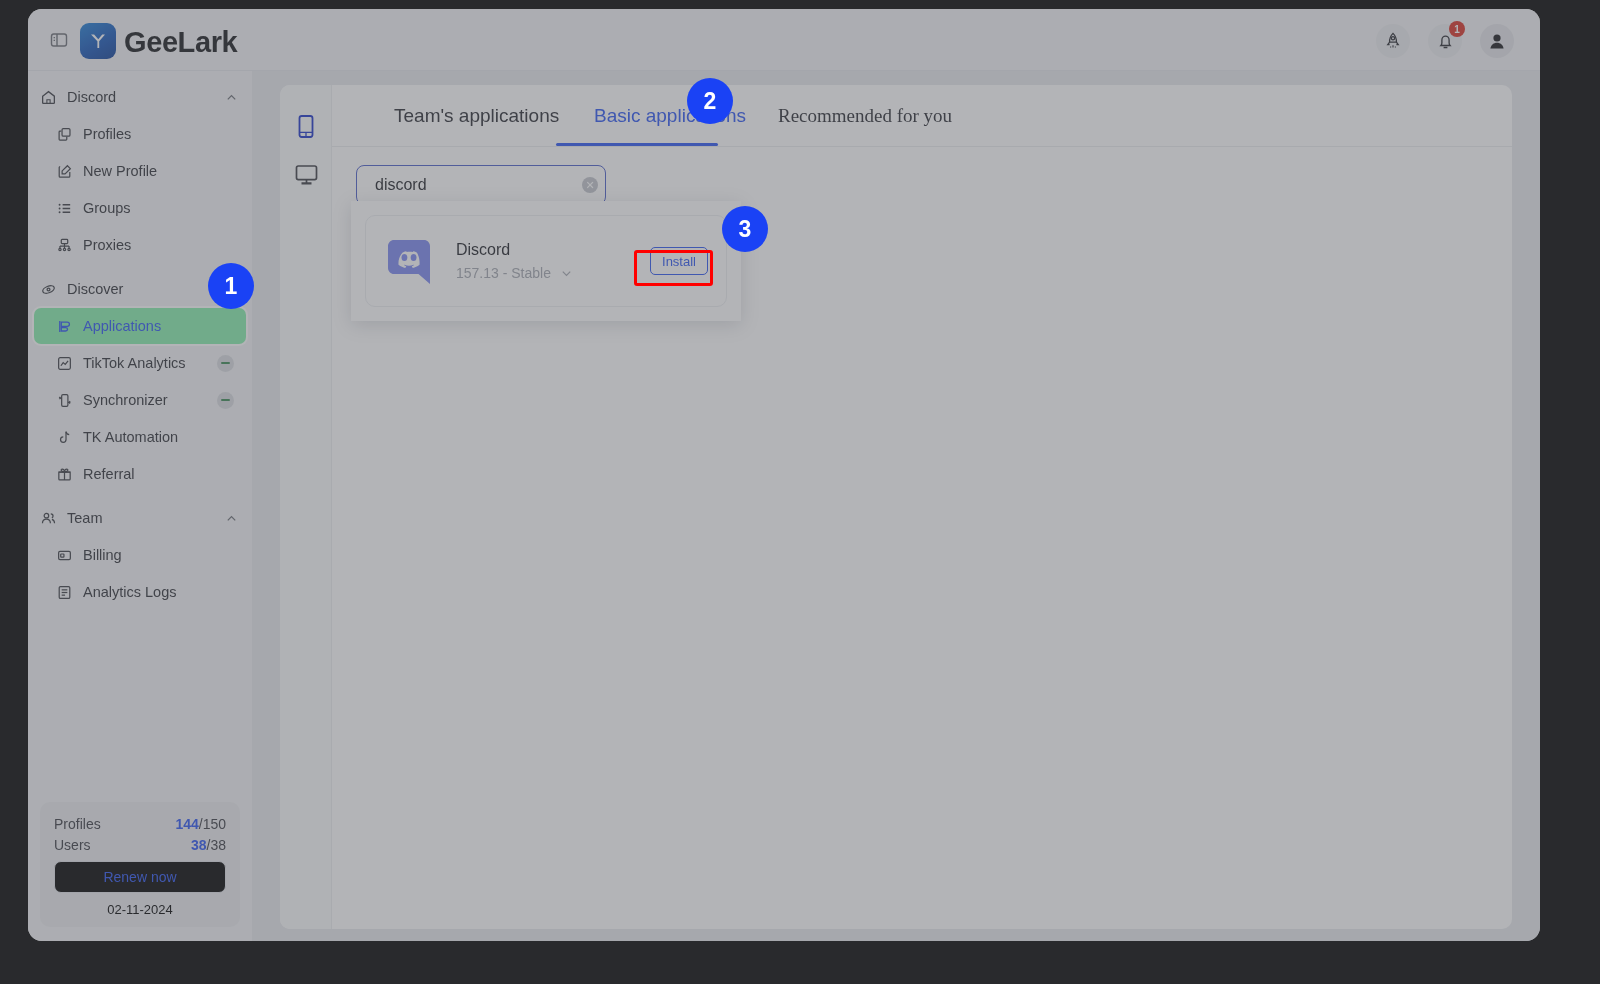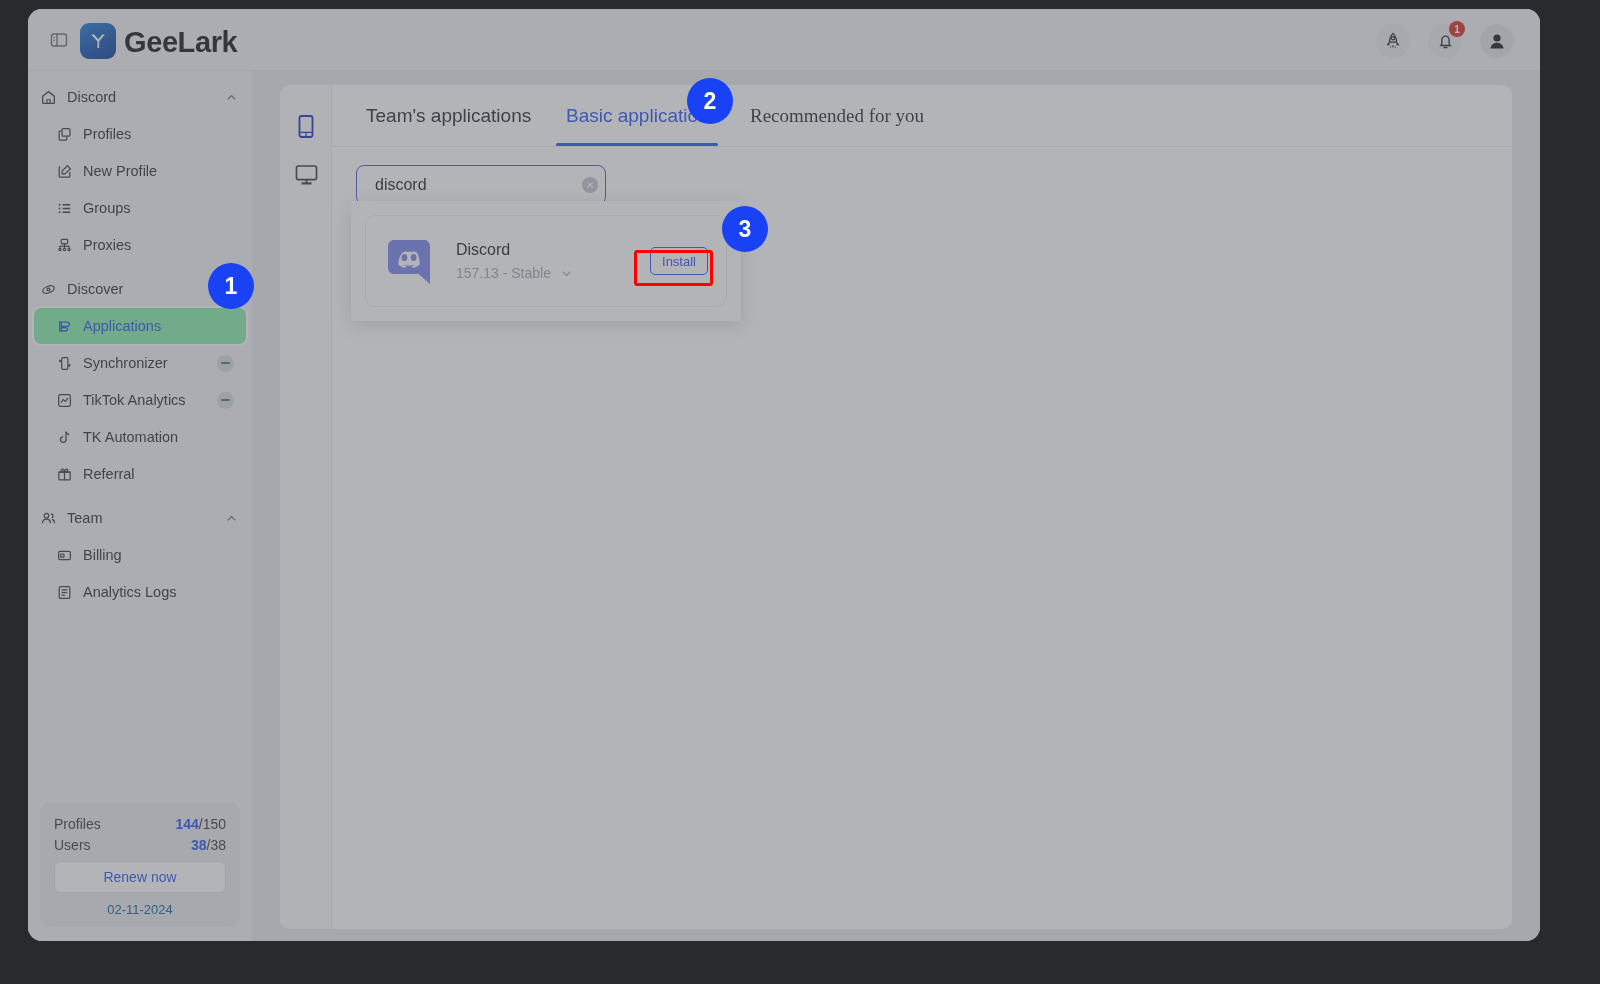--- a/index.html
+++ b/index.html
@@ -159,33 +159,33 @@
     display: flex; justify-content: space-between;
     font-size: 14px;
     color: #3a3c43;
     margin-bottom: 5px;
   }
   .quota-row .val { color: #3a3c43; }
   .quota-row .val b { color: #2b55f2; font-weight: 600; }
   #renew-btn {
     margin-top: 8px;
     height: 32px;
-    background: #ffffff;
+    background: #000000;
     border: 1px solid #e0e2e7;
     border-radius: 7px;
     color: #2b55f2;
     font-size: 14px;
     display: flex; align-items: center; justify-content: center;
     cursor: pointer;
   }
   #quota-date {
     margin-top: 9px;
     text-align: center;
     font-size: 13px;
-    color: #0369a1;
+    color: #000000;
   }
 
   
   #main-region {
     position: absolute;
     left: 224px; top: 62px;
     width: 1288px; height: 870px;
     background: #e7e9ed;
     padding: 12px 12px 12px 0;
   }
@@ -220,20 +220,21 @@
     width: 1180px; height: 62px;
     border-bottom: 1px solid #ebecef;
   }
   .tab {
     position: absolute;
     top: 18px;
     font-size: 19px;
     color: #2a2c33;
     cursor: pointer;
     padding: 2px 6px;
+    margin-left: 28px;
   }
   .tab.active {
     color: #2b55f2;
     background: #ffffff;
     box-shadow: 0 0 0 3px #ffffff;
   }
   .tab-underline {
     position: absolute;
     height: 3px;
     background: #2b55f2;
@@ -459,34 +460,34 @@
       <svg width="17" height="17" viewBox="0 0 18 18" fill="none" stroke="#2b55f2" stroke-width="1.4">
         <path d="M4 3.2 L4 14.8"></path>
         <path d="M5.6 4.4 L11.8 4.4 C13.2 4.4 14.2 5.4 14.2 6.6 C14.2 7.8 13.2 8.8 11.8 8.8 L5.6 8.8 Z"></path>
         <path d="M5.6 10.2 L10.2 10.2 C11.4 10.2 12.2 11 12.2 12 C12.2 13 11.4 13.8 10.2 13.8 L5.6 13.8 Z"></path>
       </svg>
       <span class="lbl">Applications</span>
     </div>
 
     <div class="nav-item">
       <svg width="17" height="17" viewBox="0 0 18 18" fill="none" stroke="#3a3c43" stroke-width="1.3">
+        <rect x="2.8" y="2.8" width="12.4" height="12.4" rx="1.6"></rect>
+        <polyline points="5.2,11.4 7.6,8 9.8,10 12.8,6.2"></polyline>
+      </svg>
+      <span class="lbl">TikTok Analytics</span>
+      <span class="nav-badge-off"></span>
+    </div>
+
+    <div class="nav-item">
+      <svg width="17" height="17" viewBox="0 0 18 18" fill="none" stroke="#3a3c43" stroke-width="1.3">
         <rect x="6" y="2.8" width="6.6" height="12.4" rx="1.4"></rect>
         <path d="M6 6.4 L3.4 6.4 M3.4 6.4 L4.6 5.2 M3.4 6.4 L4.6 7.6"></path>
         <path d="M12.6 11 L15.2 11 M15.2 11 L14 9.8 M15.2 11 L14 12.2"></path>
       </svg>
       <span class="lbl">Synchronizer</span>
-      <span class="nav-badge-off"></span>
-    </div>
-
-    <div class="nav-item">
-      <svg width="17" height="17" viewBox="0 0 18 18" fill="none" stroke="#3a3c43" stroke-width="1.3">
-        <rect x="2.8" y="2.8" width="12.4" height="12.4" rx="1.6"></rect>
-        <polyline points="5.2,11.4 7.6,8 9.8,10 12.8,6.2"></polyline>
-      </svg>
-      <span class="lbl">TikTok Analytics</span>
       <span class="nav-badge-off"></span>
     </div>
 
     <div class="nav-item">
       <svg width="17" height="17" viewBox="0 0 18 18" fill="none" stroke="#3a3c43" stroke-width="1.3">
         <path d="M10.6 2.8 L10.6 11.2 C10.6 12.9 9.3 14.2 7.7 14.2 C6.1 14.2 4.8 12.9 4.8 11.2 C4.8 9.6 6.1 8.3 7.7 8.3"></path>
         <path d="M10.6 2.8 C10.9 4.6 12.2 5.9 14 6"></path>
       </svg>
       <span class="lbl">TK Automation</span>
     </div>

